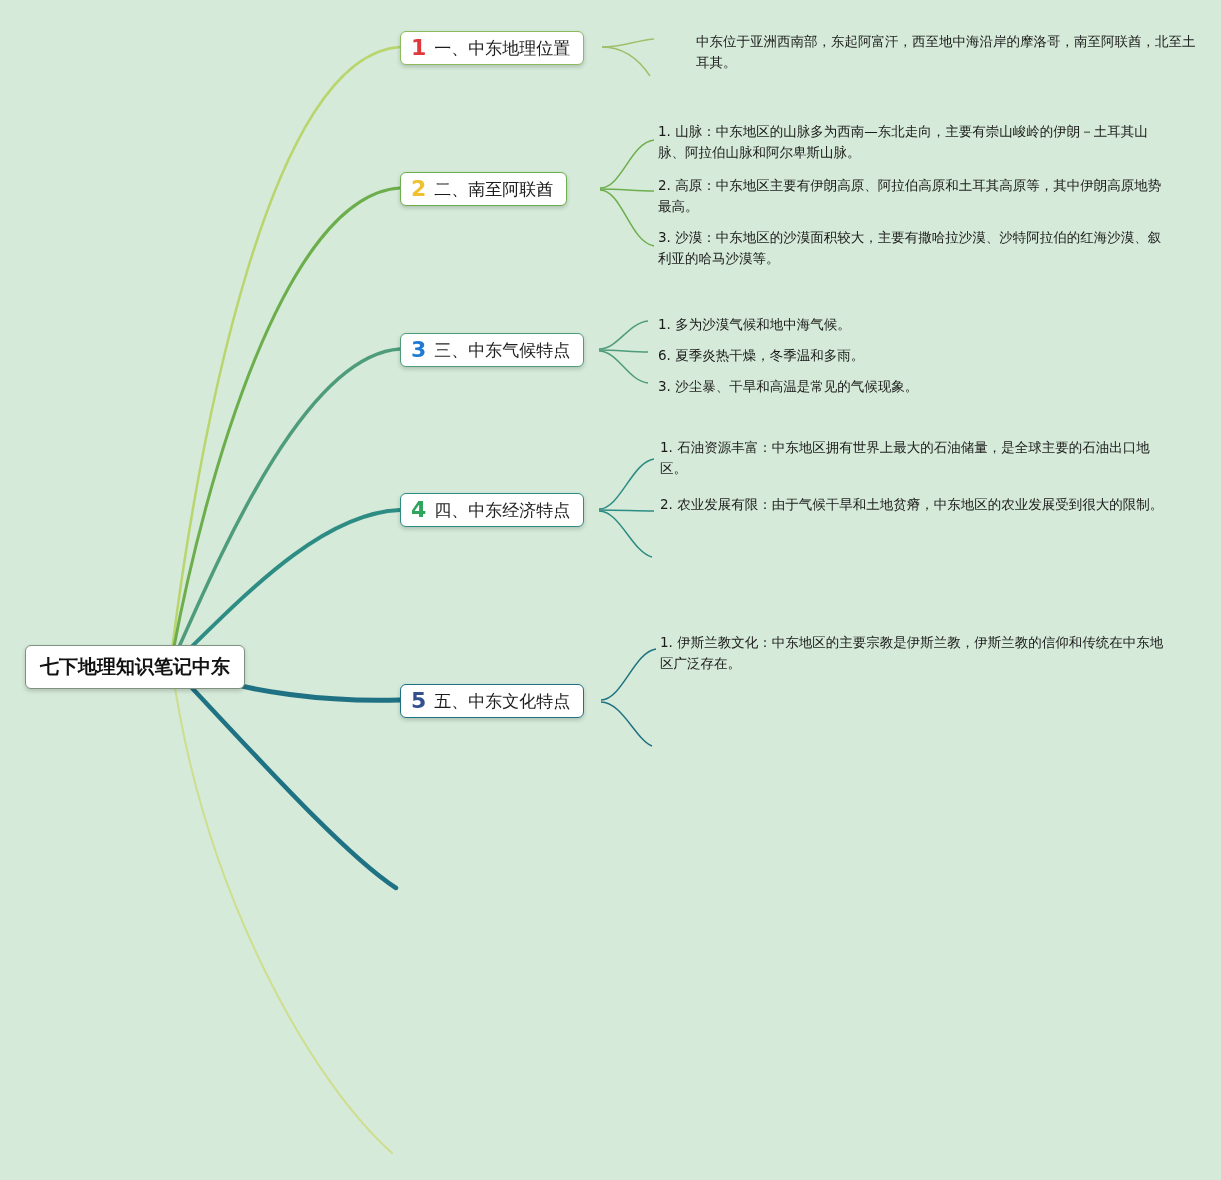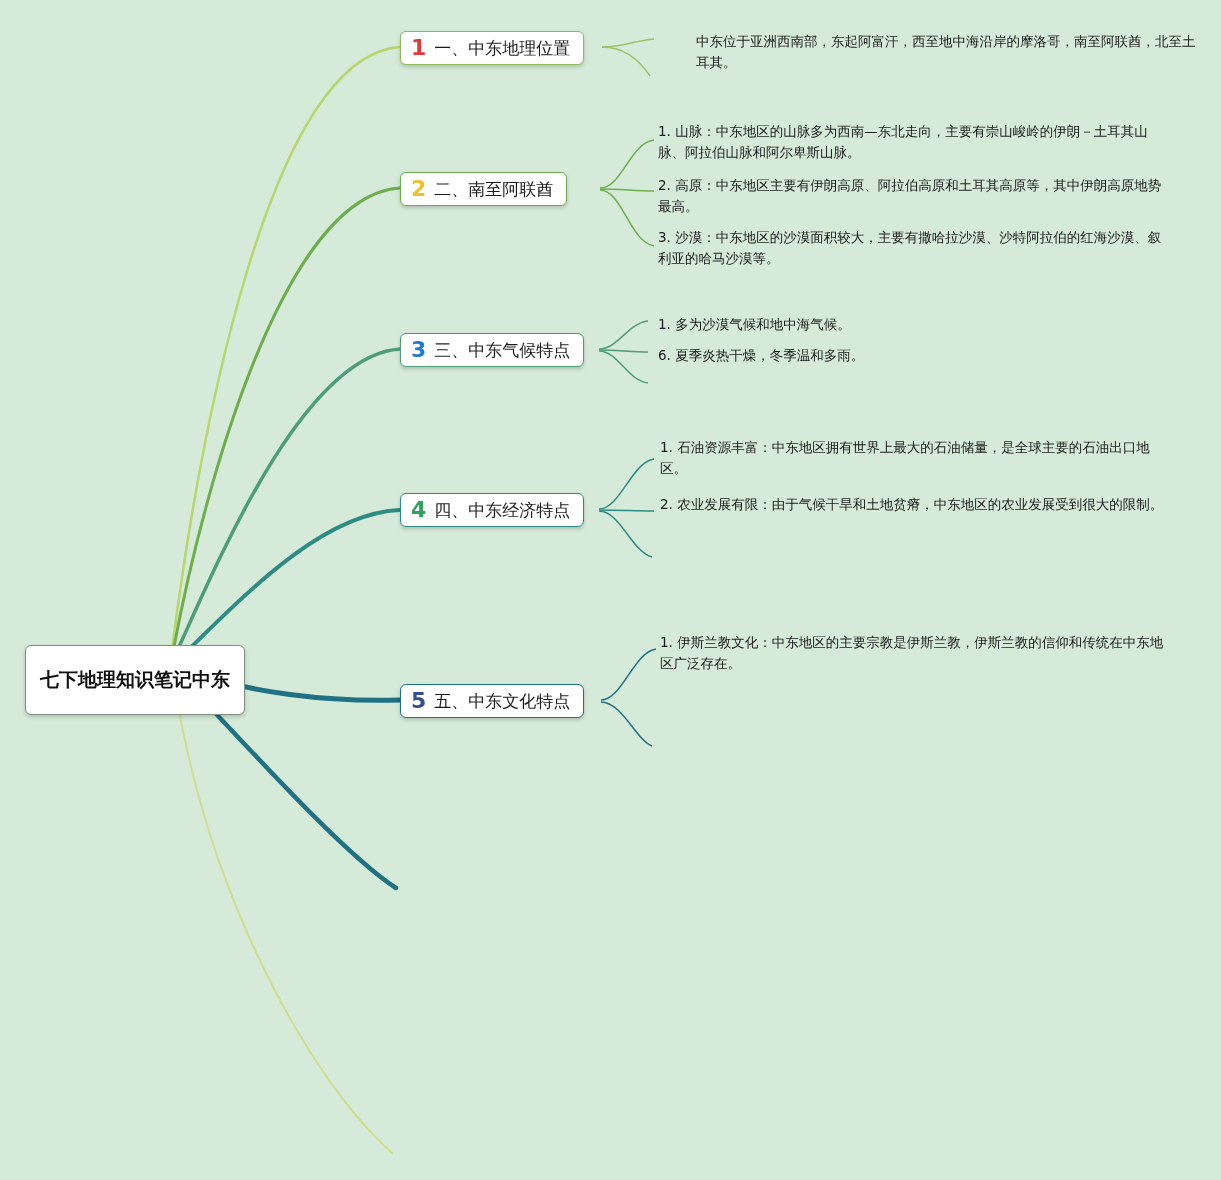--- a/index.html
+++ b/index.html
@@ -19,21 +19,21 @@
   .node{
     position:absolute;
     background:#ffffff;
     border-radius:6px;
     box-shadow:0 2px 4px rgba(0,0,0,.18);
     z-index:2;
     box-sizing:border-box;
   }
   .root-node{
     left:25px; top:645px;
-    padding:21px 14px;
+    padding:8px 14px;
     border:1px solid #7f917f;
     font-weight:bold;
     font-size:19px;
     color:#111;
     white-space:nowrap;
   }
   .branch-node{
     display:flex;
     align-items:center;
     gap:8px;
@@ -133,19 +133,20 @@
   </div>
 
   <div class="leaf l-1-0">中东位于亚洲西南部，东起阿富汗，西至地中海沿岸的摩洛哥，南至阿联酋，北至土耳其。</div>
 
   <div class="leaf l-2-0">1. 山脉：中东地区的山脉多为西南—东北走向，主要有崇山峻岭的伊朗－土耳其山脉、阿拉伯山脉和阿尔卑斯山脉。</div>
   <div class="leaf l-2-1">2. 高原：中东地区主要有伊朗高原、阿拉伯高原和土耳其高原等，其中伊朗高原地势最高。</div>
   <div class="leaf l-2-2">3. 沙漠：中东地区的沙漠面积较大，主要有撒哈拉沙漠、沙特阿拉伯的红海沙漠、叙利亚的哈马沙漠等。</div>
 
   <div class="leaf l-3-0">1. 多为沙漠气候和地中海气候。</div>
   <div class="leaf l-3-1">6. 夏季炎热干燥，冬季温和多雨。</div>
+  <div class="leaf l-3-2">3. 沙尘暴、干旱和高温是常见的气候现象。</div>
 
   <div class="leaf l-4-0">1. 石油资源丰富：中东地区拥有世界上最大的石油储量，是全球主要的石油出口地区。</div>
   <div class="leaf l-4-1">2. 农业发展有限：由于气候干旱和土地贫瘠，中东地区的农业发展受到很大的限制。</div>
 
   <div class="leaf l-5-0">1. 伊斯兰教文化：中东地区的主要宗教是伊斯兰教，伊斯兰教的信仰和传统在中东地区广泛存在。</div>
 
 </div>
 
 </body></html>

